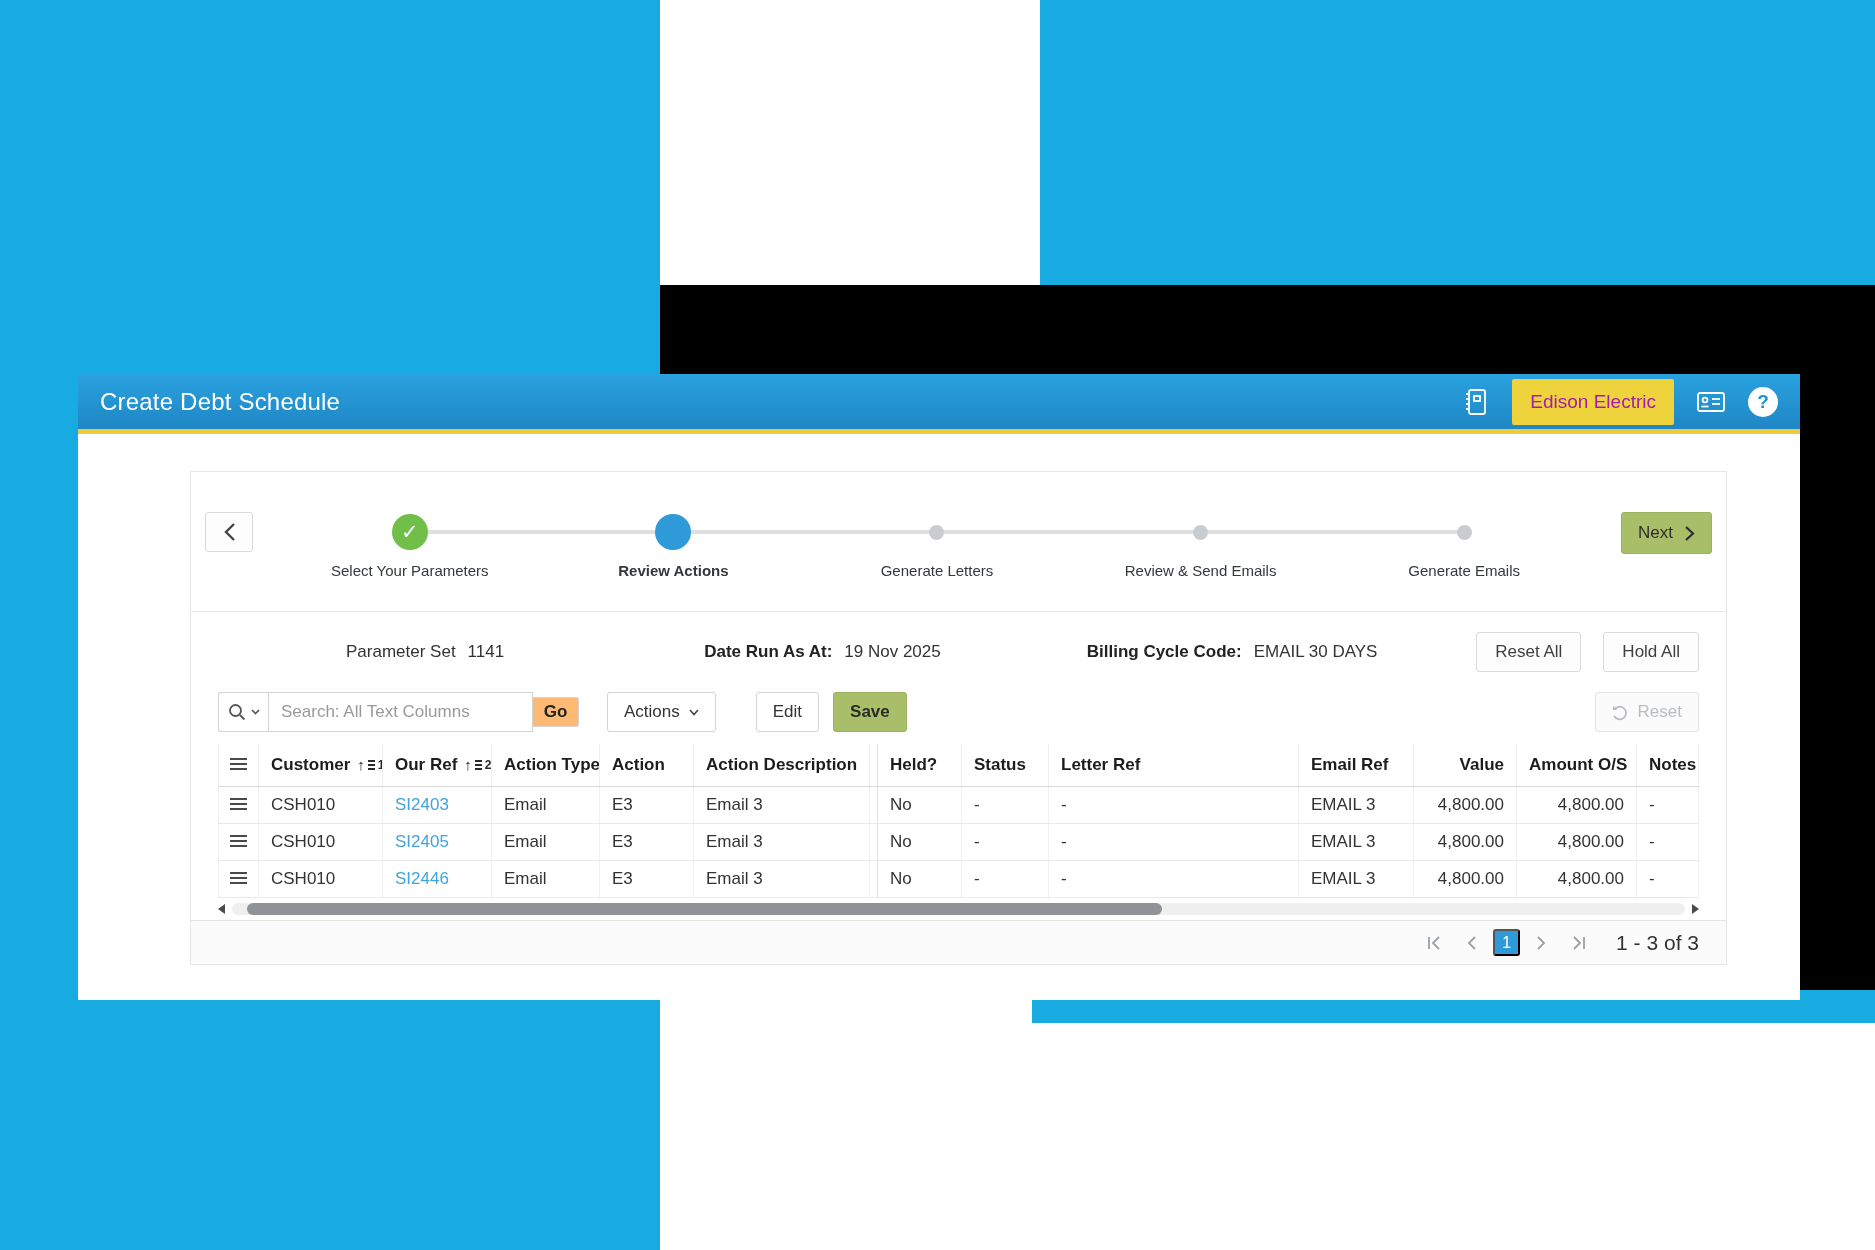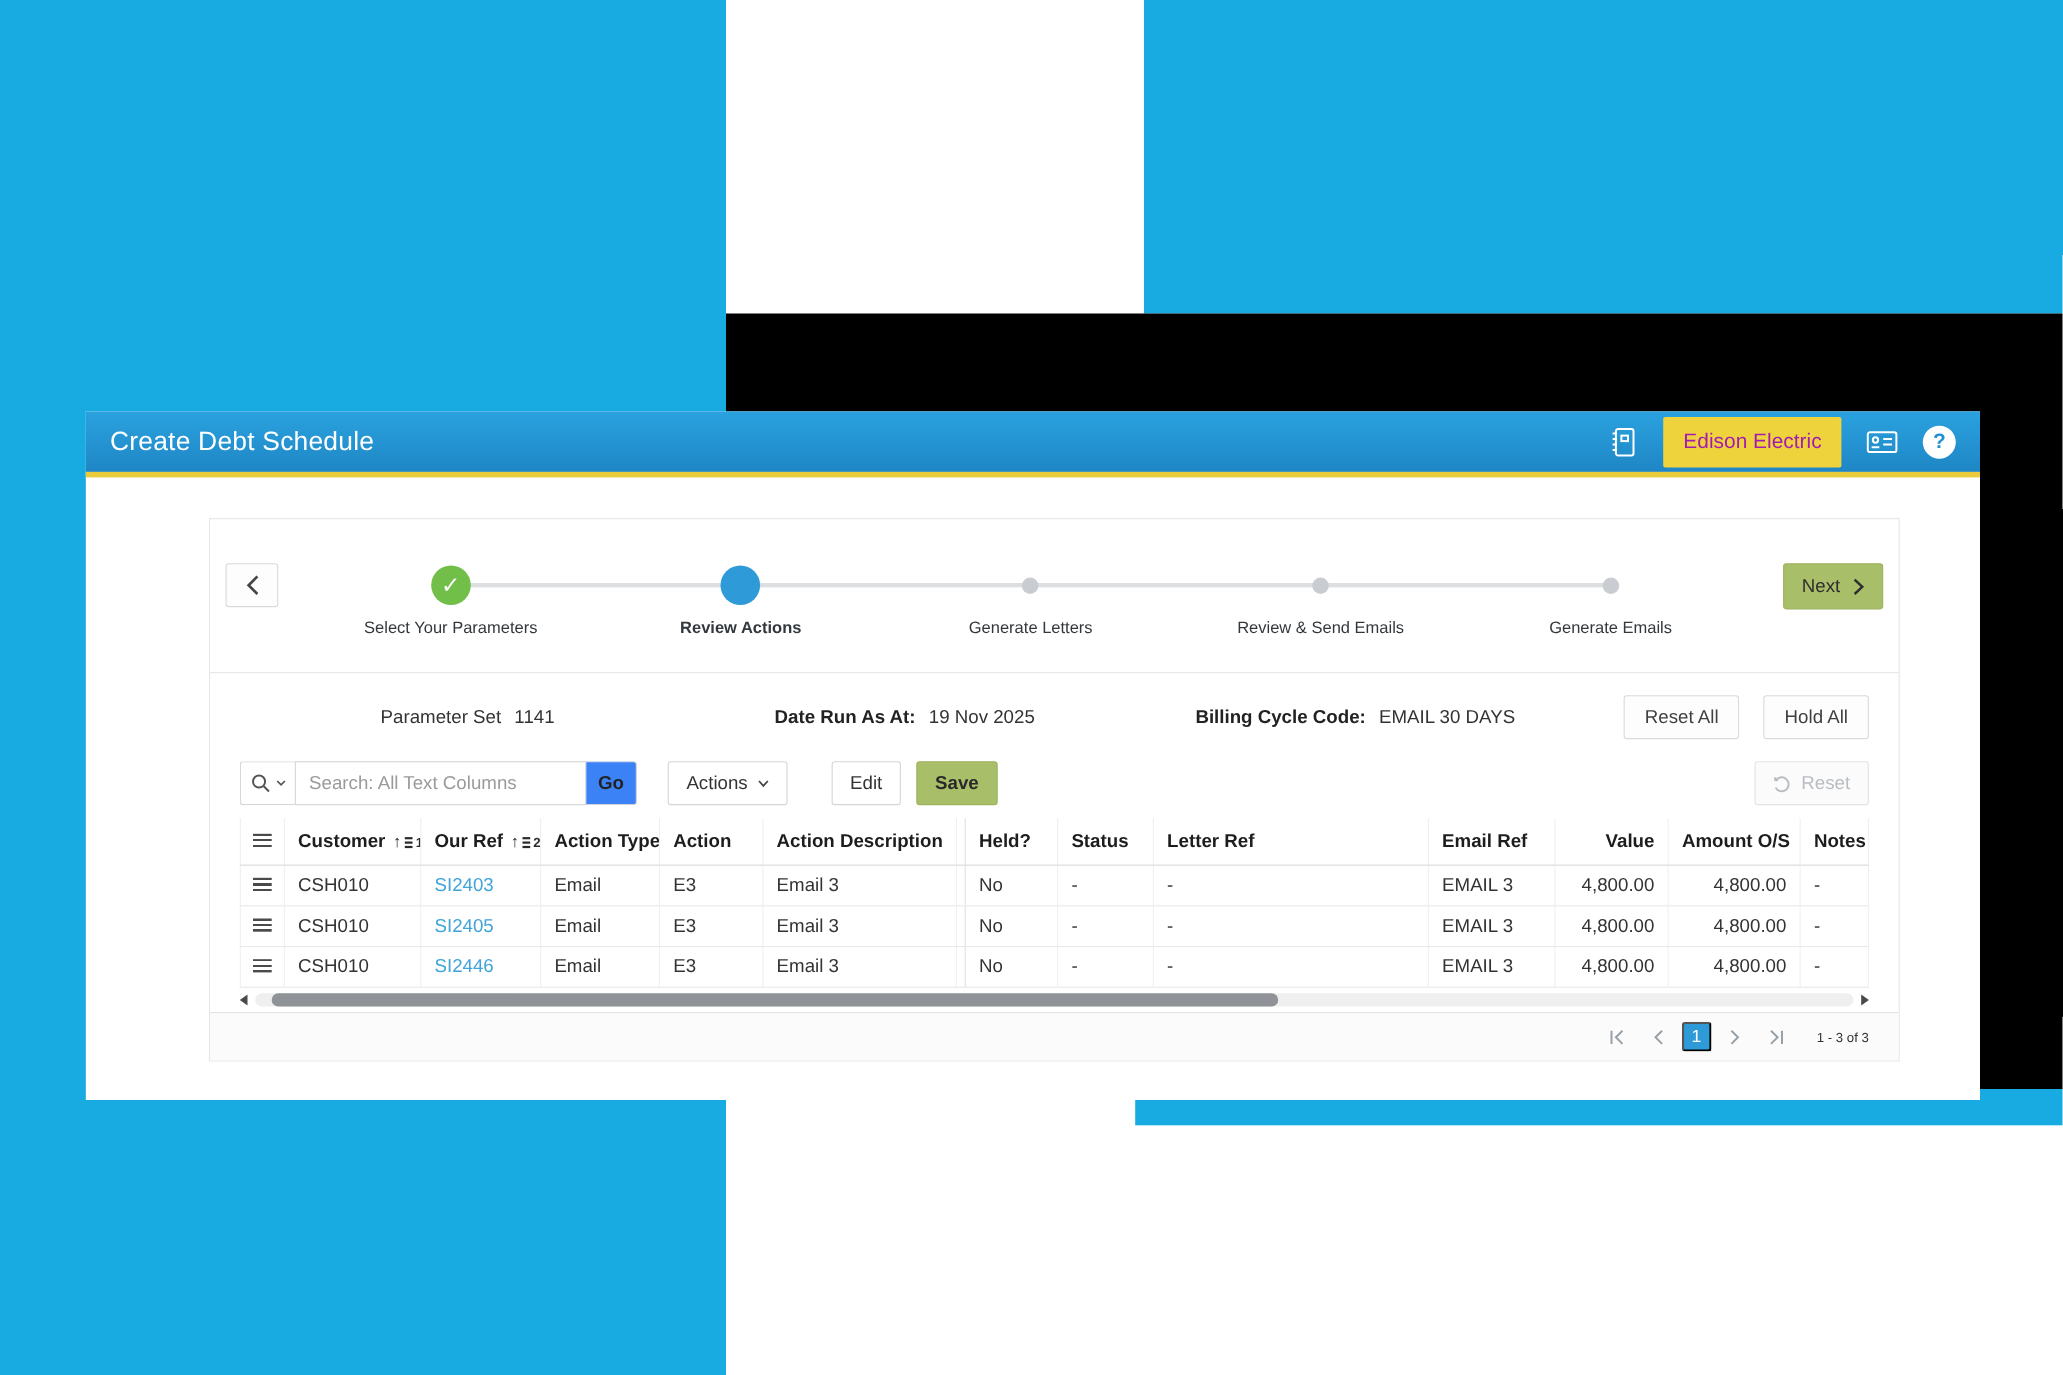--- a/index.html
+++ b/index.html
@@ -62,21 +62,21 @@
   .pill-btn { height:40px; background:#FDFDFD; border:1px solid #DADADA; border-radius:3px;
               font-size:17px; color:#404040; padding:0 18px; cursor:pointer; }
   .pill-btn + .pill-btn { margin-left:22px; }
 
   
   .toolbar { display:flex; align-items:center; padding:0 27px 12px 27px; }
   .search-iconbox { width:50px; height:40px; background:#fff; border:1px solid #D5D5D5; border-right:none;
                     border-radius:3px 0 0 3px; display:flex; align-items:center; justify-content:center; gap:5px; cursor:pointer; }
   .search-input { width:265px; height:40px; border:1px solid #D5D5D5; padding:0 12px; font-size:17px; color:#333; }
   .search-input::placeholder { color:#9A9A9A; }
-  .go-btn { width:46px; height:40px; background:#3b82f6; border:1px solid #D5D5D5; border-left:none;
+  .go-btn { width:46px; height:30px; background:#fdba74; border:1px solid #D5D5D5; border-left:none;
             border-radius:0 3px 3px 0; font-size:17px; font-weight:700; color:#222; cursor:pointer; }
   .bar-btn { height:40px; background:#fff; border:1px solid #D5D5D5; border-radius:3px; font-size:17px;
              color:#333; padding:0 16px; cursor:pointer; display:flex; align-items:center; gap:9px; }
   .actions-btn { margin-left:28px; }
   .edit-btn { margin-left:40px; }
   .save-btn { margin-left:14px; background:#A9BE68; border-color:#9CB25C; font-weight:700; color:#2A2A2A; }
   .reset-btn { margin-left:auto; background:#FBFBFB; border-color:#E3E3E3; color:#B9BDC1; }
 
   
   .gridwrap { padding:0 27px; }
@@ -109,21 +109,21 @@
               border-top:5px solid transparent; border-bottom:5px solid transparent; border-left:7px solid #4A4A4A; }
 
   
   .tfooter { height:44px; background:#FBFBFB; border-top:1px solid #E4E4E4;
              display:flex; align-items:center; justify-content:flex-end; padding:0 27px; }
   .pager { display:flex; align-items:center; gap:8px; }
   .pg-btn { width:28px; height:28px; background:none; border:none; display:flex; align-items:center;
             justify-content:center; cursor:pointer; }
   .pg-current { width:27px; height:27px; background:#2E9BD8; color:#fff; border-radius:3px; font-size:16px;
                 display:flex; align-items:center; justify-content:center; cursor:pointer; }
-  .pg-summary { margin-left:16px; font-size:12px; color:#333; }
+  .pg-summary { margin-left:16px; font-size:21px; color:#333; }
 </style>
 </head>
 <body>
 
 <div class="abs bg-cyan-left"></div>
 <div class="abs bg-white-top"></div>
 <div class="abs bg-cyan-topright"></div>
 <div class="abs bg-black"></div>
 <div class="abs bg-cyan-strip"></div>
 

